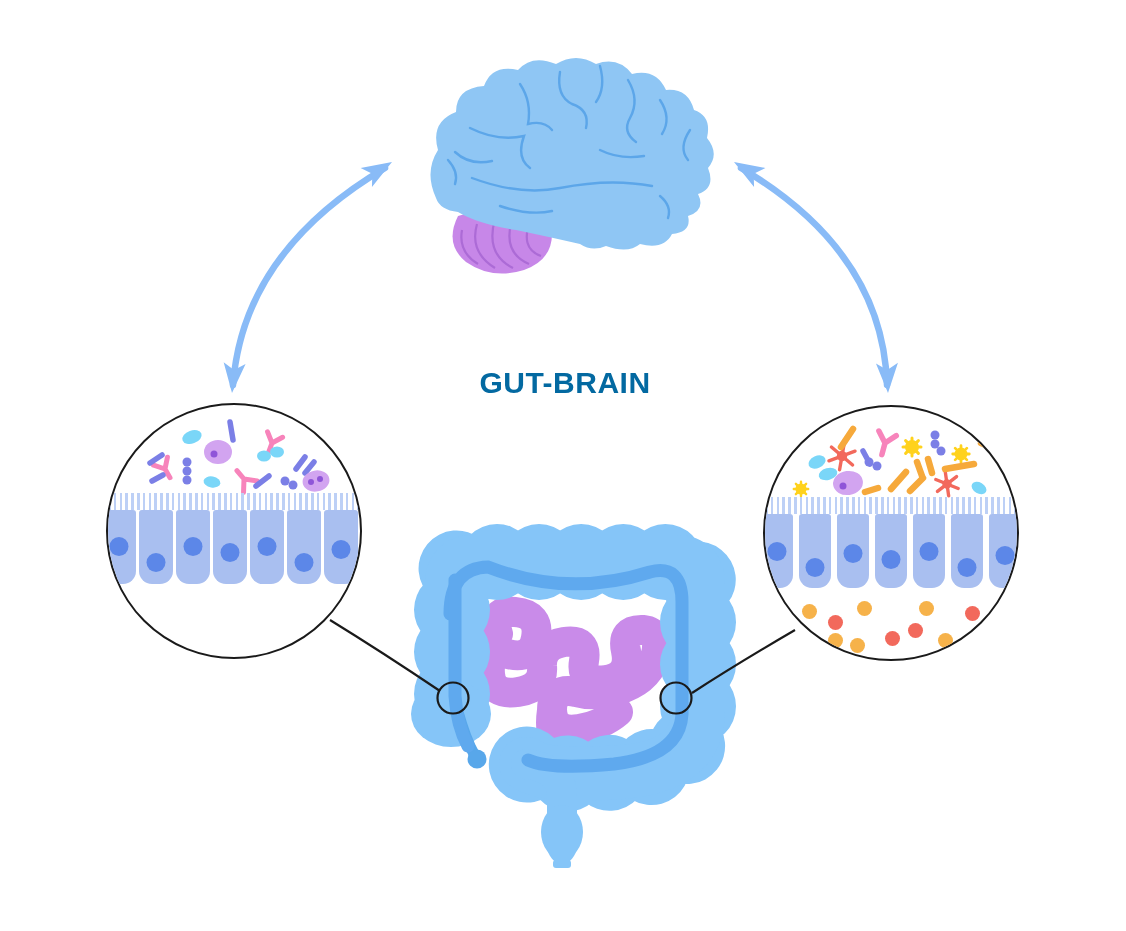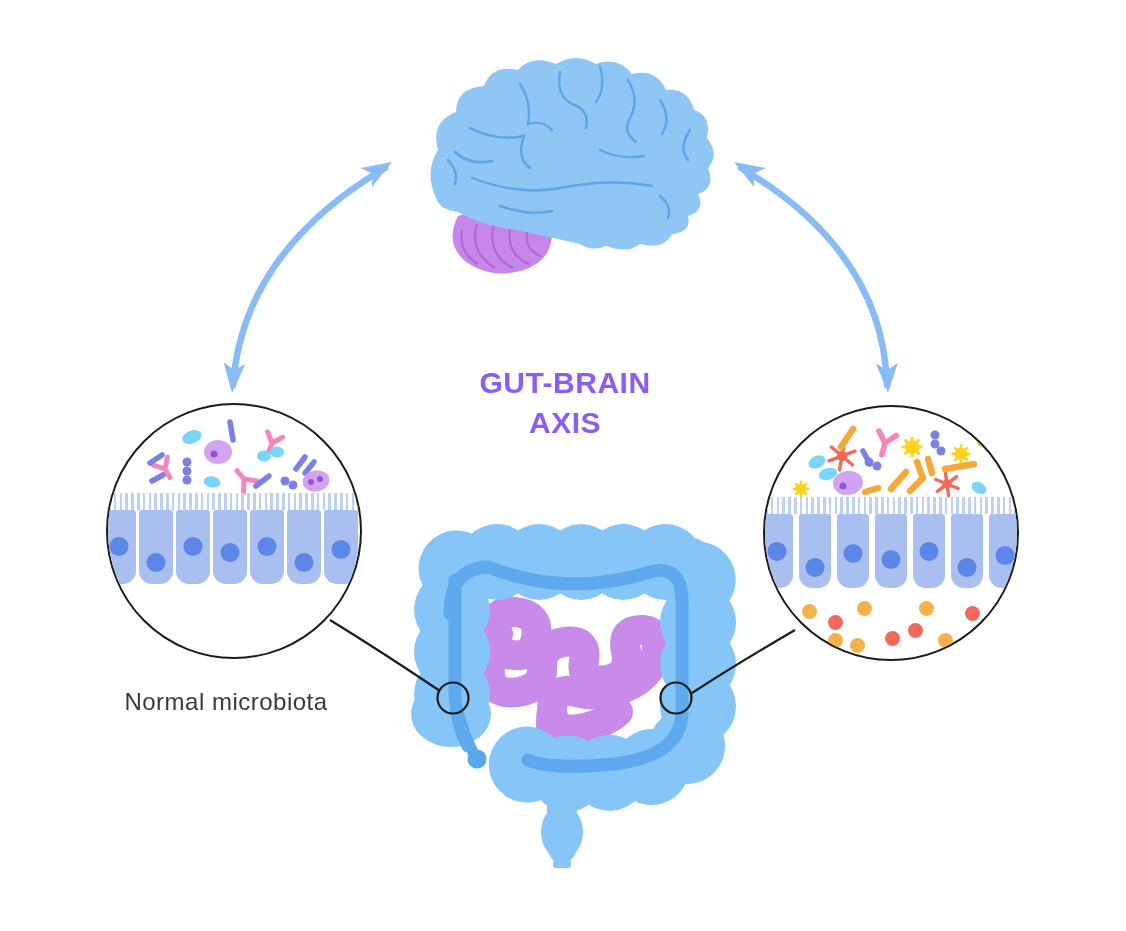--- a/index.html
+++ b/index.html
@@ -1,20 +1,20 @@
 <!DOCTYPE html>
 <html><head>
 <meta charset="utf-8">
 <style>
   html,body{margin:0;padding:0;background:#ffffff;}
   #canvas{position:relative;width:1126px;height:931px;background:#ffffff;overflow:hidden;
           font-family:"Liberation Sans", sans-serif;}
   #diagram-svg{position:absolute;left:0;top:0;z-index:1;}
   .title{position:absolute;left:565px;top:363px;transform:translateX(-50%);z-index:3;
-         text-align:center;font-weight:bold;font-size:30px;line-height:40px;color:#8b5cf6;
+         text-align:center;font-weight:bold;font-size:30px;line-height:40px;color:#0369a1;
          letter-spacing:.5px;white-space:nowrap;}
   .panel-label{position:absolute;top:688px;transform:translateX(-50%);z-index:3;
          font-size:24px;color:#3a3a3a;letter-spacing:.5px;white-space:nowrap;}
   #label-normal{left:226px;}
   #label-abnormal{left:893px;}
   .mag-circle{position:absolute;width:256px;height:256px;border:2.5px solid #1a1a1a;
          border-radius:50%;background:#ffffff;overflow:hidden;box-sizing:border-box;z-index:2;}
   #circle-normal{left:106px;top:403px;}
   #circle-abnormal{left:763px;top:405px;}
   .villi{position:absolute;left:0;width:256px;height:17px;
@@ -119,21 +119,20 @@
     <g fill="none" stroke="#1a1a1a" stroke-width="2.2">
       <path d="M 330 620 Q 382 652 440 691"></path>
       <path d="M 795 630 Q 735 665 692 693"></path>
       <circle cx="453" cy="698" r="15.5"></circle>
       <circle cx="676" cy="698" r="15.5"></circle>
     </g>
   </svg>
 
   <div class="title">
     <div>GUT-BRAIN</div>
-    <div>AXIS</div>
   </div>
 
   <div id="circle-normal" class="mag-circle">
     <svg class="microbes" width="256" height="100" viewBox="0 0 256 100">
       <g stroke="#f784bb" stroke-width="5" stroke-linecap="round" fill="none">
         <g transform="translate(164,38) rotate(20)">
           <path d="M0 10 L0 0 M0 0 L-8 -9 M0 0 L8 -9"></path>
           </g>
         <g transform="translate(57,64) rotate(-30)">
           <path d="M0 10 L0 0 M0 0 L-8 -9 M0 0 L8 -9"></path>
@@ -294,15 +293,14 @@
       <div class="dot orange" style="left:154px;top:194px"></div>
       <div class="dot coral" style="left:200px;top:199px"></div>
       <div class="dot orange" style="left:63px;top:226px"></div>
       <div class="dot orange" style="left:85px;top:231px"></div>
       <div class="dot coral" style="left:120px;top:224px"></div>
       <div class="dot coral" style="left:143px;top:216px"></div>
       <div class="dot orange" style="left:173px;top:226px"></div>
     </div>
   </div>
 
-  <div id="label-normal" class="panel-label">Normal microbiota</div>
 
 </div>
 
 </body></html>

